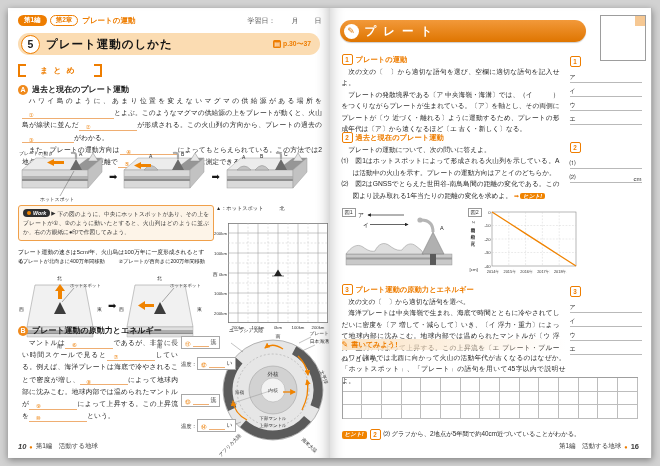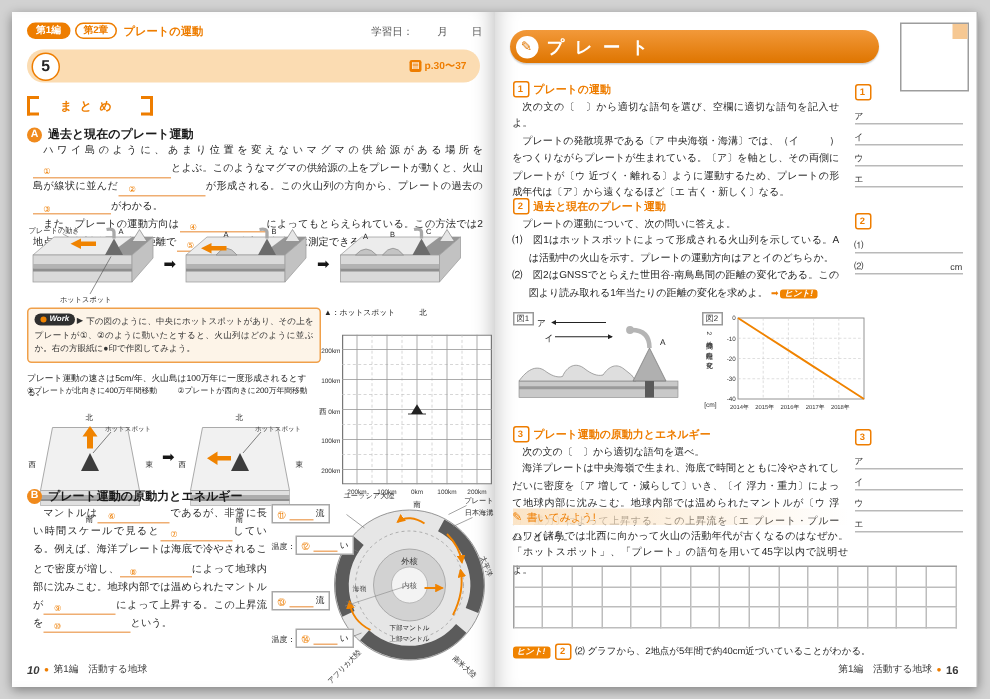--- a/index.html
+++ b/index.html
@@ -75,21 +75,21 @@
   .harrow{color:#ee7d00;font-size:6px;margin:0 1px 0 2px;}
   .hbadge{background:#f08300;color:#fff;font-size:5.6px;font-weight:bold;padding:0 3px;border-radius:2px;font-style:italic;}
   .q2figs{position:absolute;left:12px;top:200px;width:228px;display:flex;gap:10px;}
   .figlab{position:absolute;left:0;top:0;border:1px solid #999;background:#fff;font-size:5.3px;padding:0 2px;color:#333;}
   .f1wrap{position:relative;width:116px;height:64px;}
   .f2wrap{position:relative;width:112px;height:70px;}
   .ylab{position:absolute;left:3px;top:13px;writing-mode:vertical-rl;font-size:4.4px;color:#333;letter-spacing:.5px;}
   .yunit{position:absolute;left:2px;bottom:6px;font-size:4.4px;color:#333;}
   .write-head{position:absolute;left:12px;top:317px;width:224px;height:11px;display:flex;align-items:center;gap:3px;background:linear-gradient(90deg,#fbe4c6,rgba(251,228,198,0));}
   .wpencil{color:#ee7d00;font-size:8px;}
-  .wlabel{color:#ee7d00;font-weight:normal;font-size:7.2px;}
+  .wlabel{color:#ee7d00;font-weight:bold;font-size:7.2px;}
   .write-text{position:absolute;left:12px;top:330px;width:224px;font-size:6.7px;line-height:1.7;text-align:justify;color:#262626;}
   .wgrid{position:absolute;left:12px;top:356px;display:grid;grid-template-columns:repeat(15,19.7px);grid-auto-rows:13.5px;border-left:1px solid #9f9f9f;border-top:1px solid #9f9f9f;width:295.5px;}
   .wgrid i{border-right:1px solid #bdbdbd;border-bottom:1px solid #bdbdbd;}
   .hintrow{position:absolute;left:12px;top:421px;display:flex;align-items:center;gap:3px;font-size:6.3px;color:#262626;width:300px;}
   .anscol{position:absolute;left:240px;width:72px;}
   .abadge{width:9px;height:9px;border:1px solid #ee7d00;border-radius:2px;background:#fff;color:#ee7d00;font-size:6.3px;font-weight:bold;text-align:center;line-height:9px;margin-bottom:2px;}
   .arow{display:flex;align-items:flex-end;border-bottom:1px solid #b9b9b9;height:13px;font-size:6px;color:#333;}
   .arow .unit{margin-left:auto;font-size:6px;color:#333;}
   .rfoot{position:absolute;right:12px;bottom:7px;display:flex;align-items:center;gap:3px;font-size:6.5px;color:#3a3a3a;}
   .rfoot b{font-size:7.5px;}
@@ -119,20 +119,21 @@
       <span class="chapter">プレートの運動</span>
       <span class="study">
           <span>学習日：</span>
           <i>月</i>
           <i>日</i>
         </span>
     </div>
 
     <div class="title-bar">
       <span class="title-num">5</span>
+      <span class="title-text">プレート運動のしかた</span>
       <span class="title-pages">
           <i class="book-icon">▤</i>
           <span>p.30〜37</span>
         </span>
     </div>
 
     <div class="matome">
       <span class="brk brk-l"></span>
       <b>まとめ</b>
       <span class="brk brk-r"></span>

